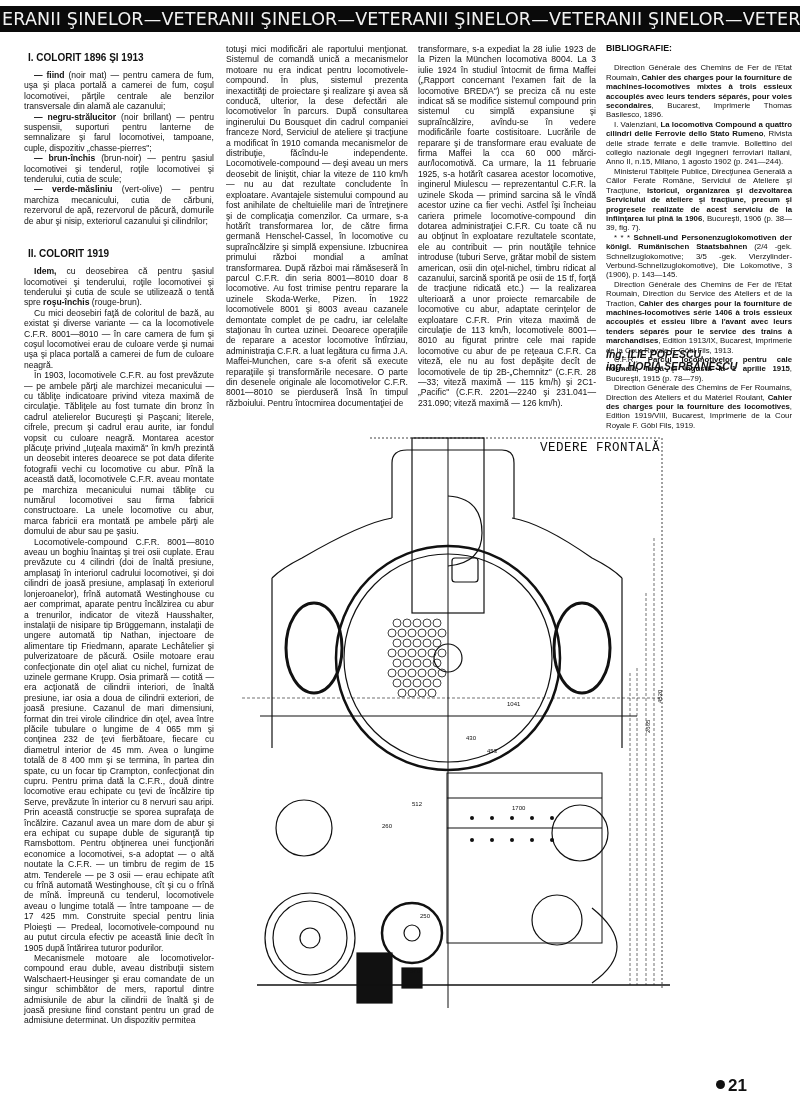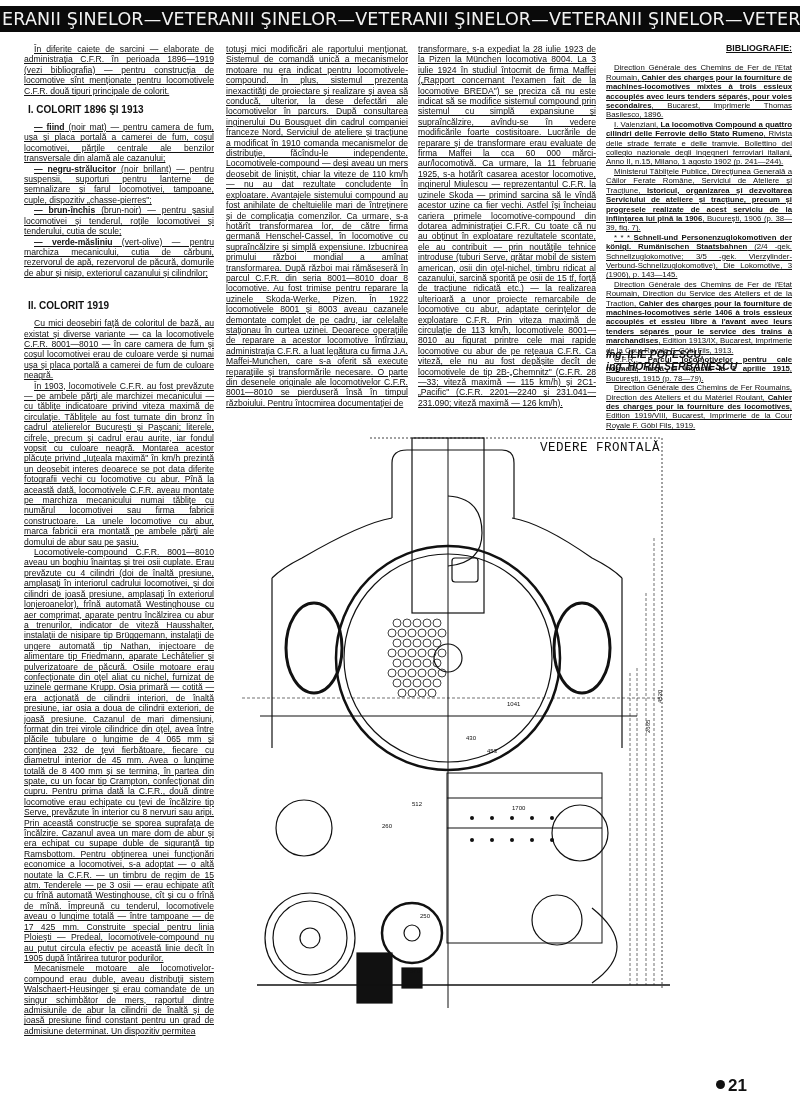--- a/index.html
+++ b/index.html
@@ -1,47 +1,47 @@
 <!DOCTYPE html>
 <html><head>
 <meta charset="utf-8">
 <style>
   html,body{margin:0;padding:0;background:#fff;}
   body{width:800px;height:1117px;position:relative;overflow:hidden;font-family:"Liberation Sans",sans-serif;color:#111;}
   .banner{position:absolute;left:0;top:6px;width:800px;height:26px;background:#0a0a0a;color:#f2f2f2;font-family:"DejaVu Sans",sans-serif;font-size:17.5px;letter-spacing:0.2px;white-space:nowrap;overflow:hidden;line-height:26px;padding-left:2px;box-sizing:border-box;}
   .col{position:absolute;font-size:8.6px;line-height:10.4px;text-align:justify;}
-  .col p{margin:0;text-indent:10px;text-decoration:underline;}
+  .col p{margin:0;text-indent:10px;}
   .col h3{font-size:10px;font-weight:bold;margin:8px 0 6px 4px;text-indent:0;line-height:12px;}
   .col h3.first{margin-top:0;}
   b{font-weight:bold;}
   .c1{left:24px;top:44px;width:190px;}
   .c2{left:226px;top:44px;width:182px;}
   .c3{left:418px;top:44px;width:178px;}
   .c4{left:606px;top:44px;width:186px;font-size:7.8px;line-height:9.4px;}
-  .c4 .bib-title{text-align:right;font-weight:bold;font-size:8.8px;margin:0 0 10px 0;text-indent:0;}
+  .c4 .bib-title{text-align:left;font-weight:bold;font-size:8.8px;margin:0 0 10px 0;text-indent:0;}
   .c4 p{text-indent:8px;margin:0;}
   .authors{position:absolute;left:606px;top:348px;width:186px;font-style:italic;font-weight:bold;font-size:10.5px;line-height:12px;}
   .drawing{position:absolute;left:242px;top:428px;width:558px;height:590px;}
   .drawing-title{position:absolute;left:540px;top:441px;font-family:Liberation Mono, monospace;font-size:12.5px;letter-spacing:0.5px;}
   .pageno{position:absolute;left:716px;top:1076px;font-size:17px;font-weight:bold;}
   .pageno .dot{display:inline-block;width:9px;height:9px;border-radius:50%;background:#111;margin-right:3px;vertical-align:2px;}
 </style>
 </head>
 <body>
 
 <div class="banner">ERANII ŞINELOR—VETERANII ŞINELOR—VETERANII ŞINELOR—VETERANII ŞINELOR—VETERANII ŞINELOR</div>
 
 <div class="col c1">
-  <p>În diferite caiete de sarcini — elaborate de administraţia C.F.R. în perioada 1896—1919 (vezi bibliografia) — pentru construcţia de locomotive sînt menţionate pentru locomotivele C.F.R. două tipuri principale de colorit.</p>
   <h3>I. COLORIT 1896 ŞI 1913</h3>
   <p><b>— fiind</b><span> (noir mat) — pentru camera de fum, uşa şi placa portală a camerei de fum, coşul locomotivei, părţile centrale ale benzilor transversale din alamă ale cazanului;</span></p>
   <p><b>— negru-strălucitor</b><span> (noir brillant) — pentru suspensii, suporturi pentru lanterne de semnalizare şi farul locomotivei, tampoane, cuple, dispozitiv „chasse-pierres";</span></p>
   <p><b>— brun-închis</b><span> (brun-noir) — pentru şasiul locomotivei şi tenderul, roţile locomotivei şi tenderului, cutia de scule;</span></p>
   <p><b>— verde-măsliniu</b><span> (vert-olive) — pentru marchiza mecanicului, cutia de cărbuni, rezervorul de apă, rezervorul de păcură, domurile de abur şi nisip, exteriorul cazanului şi cilindrilor;</span></p>
   <h3 style="margin-top:22px">II. COLORIT 1919</h3>
+  <p><b>Idem,</b><span> cu deosebirea că pentru şasiul locomotivei şi tenderului, roţile locomotivei şi tenderului şi cutia de scule se utilizează o tentă spre </span><b>roşu-închis</b><span> (rouge-brun).</span></p>
   <p>Cu mici deosebiri faţă de coloritul de bază, au existat şi diverse variante — ca la locomotivele C.F.R. 8001—8010 — în care camera de fum şi coşul locomotivei erau de culoare verde şi numai uşa şi placa portală a camerei de fum de culoare neagră.</p>
   <p>În 1903, locomotivele C.F.R. au fost prevăzute — pe ambele părţi ale marchizei mecanicului — cu tăbliţe indicatoare privind viteza maximă de circulaţie. Tăbliţele au fost turnate din bronz în cadrul atelierelor Bucureşti şi Paşcani; literele, cifrele, precum şi cadrul erau aurite, iar fondul vopsit cu culoare neagră. Montarea acestor plăcuţe privind „Iuţeala maximă" în km/h prezintă un deosebit interes deoarece se pot data diferite fotografii vechi cu locomotive cu abur. Pînă la această dată, locomotivele C.F.R. aveau montate pe marchiza mecanicului numai tăbliţe cu numărul locomotivei sau firma fabricii constructoare. La unele locomotive cu abur, marca fabricii era montată pe ambele părţi ale domului de abur sau pe şasiu.</p>
   <p>Locomotivele-compound C.F.R. 8001—8010 aveau un boghiu înaintaş şi trei osii cuplate. Erau prevăzute cu 4 cilindri (doi de înaltă presiune, amplasaţi în interiorul cadrului locomotivei, şi doi cilindri de joasă presiune, amplasaţi în exteriorul lonjeroanelor), frînă automată Westinghouse cu aer comprimat, aparate pentru încălzirea cu abur a trenurilor, indicator de viteză Hausshalter, instalaţii de nisipare tip Brüggemann, instalaţii de ungere automată tip Nathan, injectoare de alimentare tip Friedmann, aparate Lechâtelier şi pulverizatoare de păcură. Osiile motoare erau confecţionate din oţel aliat cu nichel, furnizat de uzinele germane Krupp. Osia primară — cotită — era acţionată de cilindrii interiori, de înaltă presiune, iar osia a doua de cilindrii exteriori, de joasă presiune. Cazanul de mari dimensiuni, format din trei virole cilindrice din oţel, avea între plăcile tubulare o lungime de 4 065 mm şi conţinea 232 de ţevi fierbătoare, fiecare cu diametrul interior de 45 mm. Avea o lungime totală de 8 400 mm şi se termina, în partea din spate, cu un focar tip Crampton, confecţionat din cupru. Pentru prima dată la C.F.R., două dintre locomotive erau echipate cu ţevi de încălzire tip Serve, prevăzute în interior cu 8 nervuri sau aripi. Prin această construcţie se sporea suprafaţa de încălzire. Cazanul avea un mare dom de abur şi era echipat cu supape duble de siguranţă tip Ramsbottom. Pentru obţinerea unei funcţionări economice a locomotivei, s-a adoptat — o altă noutate la C.F.R. — un timbru de regim de 15 atm. Tenderele — pe 3 osii — erau echipate atît cu frînă automată Westinghouse, cît şi cu o frînă de mînă. Împreună cu tenderul, locomotivele aveau o lungime totală — între tampoane — de 17 425 mm. Construite special pentru linia Ploieşti — Predeal, locomotivele-compound nu au putut circula efectiv pe această linie decît în 1905 după întărirea tuturor podurilor.</p>
   <p>Mecanismele motoare ale locomotivelor-compound erau duble, aveau distribuţii sistem Walschaert-Heusinger şi erau comandate de un singur schimbător de mers, raportul dintre admisiunile de abur la cilindrii de înaltă şi de joasă presiune fiind constant pentru un grad de admisiune determinat. Un dispozitiv permitea</p>
 </div>
 
 <div class="col c2">
   <p style="text-indent:0">totuşi mici modificări ale raportului menţionat. Sistemul de comandă unică a mecanismelor motoare nu era indicat pentru locomotivele-compound. În plus, sistemul prezenta inexactităţi de proiectare şi realizare şi avea să conducă, ulterior, la dese defectări ale locomotivelor în parcurs. După consultarea inginerului Du Bousquet din cadrul companiei franceze Nord, Serviciul de ateliere şi tracţiune a modificat în 1910 comanda mecanismelor de distribuţie, făcîndu-le independente. Locomotivele-compound — deşi aveau un mers deosebit de liniştit, chiar la viteze de 110 km/h — nu au dat rezultate concludente în exploatare. Avantajele sistemului compound au fost anihilate de cheltuielile mari de întreţinere şi de complicaţia comenzilor. Ca urmare, s-a hotărît transformarea lor, de către firma germană Henschel-Cassel, în locomotive cu supraîncălzire şi simplă expensiune. Izbucnirea primului război mondial a amînat transformarea. După război mai rămăseseră în parcul C.F.R. din seria 8001—8010 doar 8 locomotive. Au fost trimise pentru reparare la uzinele Skoda-Werke, Pizen. În 1922 locomotivele 8001 şi 8003 aveau cazanele demontate complet de pe cadru, iar celelalte staţionau în curtea uzinei. Deoarece operaţiile de reparare a acestor locomotive întîrziau, administraţia C.F.R. a luat legătura cu firma J.A. Maffei-Munchen, care s-a oferit să execute reparaţiile şi transformările necesare. O parte din desenele originale ale locomotivelor C.F.R. 8001—8010 se pierduseră însă în timpul războiului. Pentru întocmirea documentaţiei de</p>
 </div>
 

